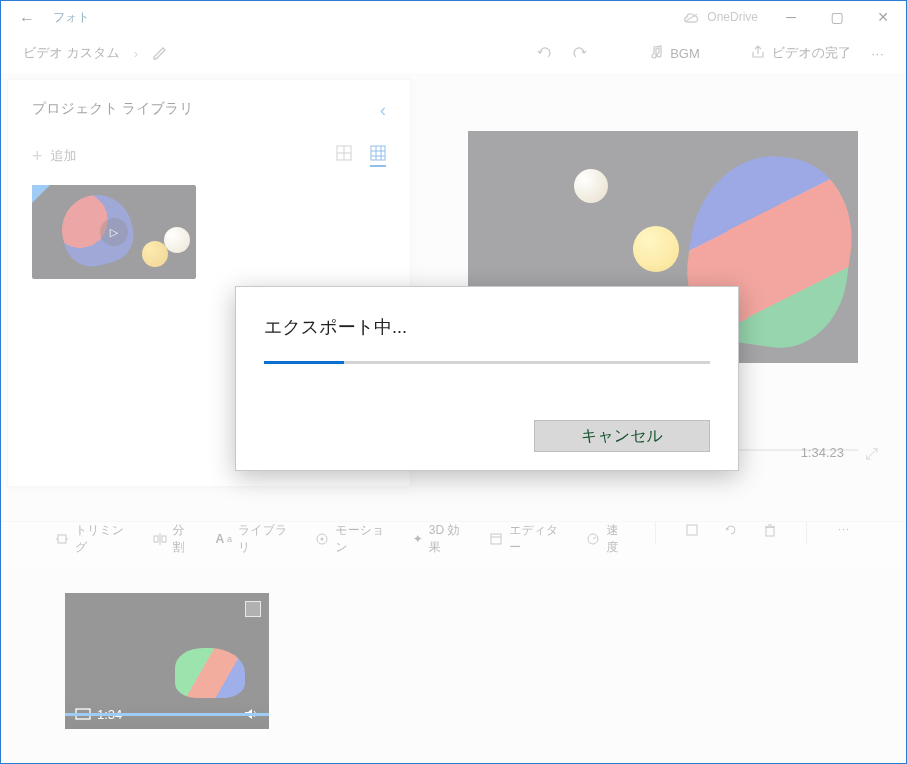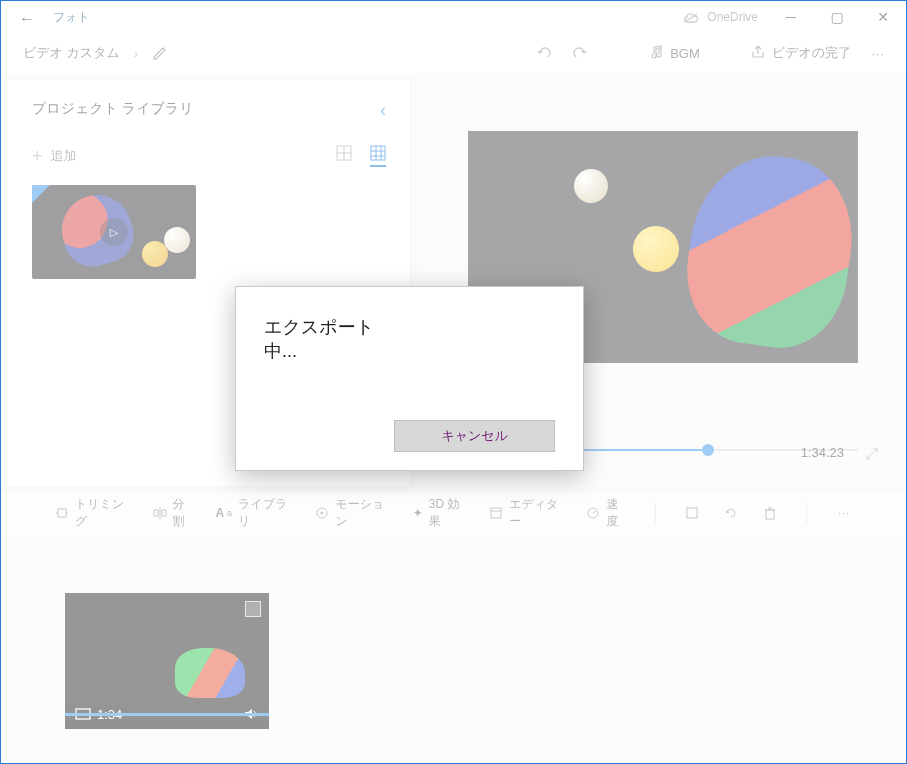--- a/index.html
+++ b/index.html
@@ -42,29 +42,29 @@
 .preview { position: absolute; right: 48px; top: 130px; width: 390px; height: 232px; background: #3a3a3f; overflow: hidden; z-index: 5; }
 .prev-bird { position: absolute; right: 8px; top: 25px; width: 160px; height: 190px; background: linear-gradient(145deg, #2540c4 0 35%, #e23b2a 35% 70%, #18a24a 70% 100%); border-radius: 50% 45% 40% 40%; transform: rotate(8deg); }
 .emoji { position: absolute; left: 165px; top: 95px; width: 46px; height: 46px; border-radius: 50%; background: radial-gradient(circle at 35% 30%, #ffec7a, #f5c018); }
 .timecode { position: absolute; right: 62px; top: 444px; font-size: 13px; color: #404040; z-index: 5; }
 .fullscreen { position: absolute; right: 28px; top: 444px; color: #aaa; font-size: 16px; z-index: 5; }
 .pslider { position: absolute; right: 48px; top: 448px; width: 390px; height: 2px; background: #d8d8d8; z-index: 5; }
 .pslider .prog { position: absolute; left: 0; top: 0; height: 2px; width: 60%; background: #2a8fe6; }
 .pslider .knob { position: absolute; left: 60%; top: -5px; width: 12px; height: 12px; border-radius: 50%; background: #2a8fe6; }
 
 
-.dialog { position: absolute; left: 234px; top: 285px; width: 349px; height: 185px; background: #fff; border: 1px solid #c8c8c8; box-shadow: 0 6px 24px rgba(0,0,0,0.25); z-index: 100; padding: 28px 28px 18px; display: flex; }
+.dialog { position: absolute; left: 234px; top: 285px; width: 504px; height: 185px; background: #fff; border: 1px solid #c8c8c8; box-shadow: 0 6px 24px rgba(0,0,0,0.25); z-index: 100; padding: 28px 28px 18px; display: flex; flex-direction: column; }
 .dlg-title { font-size: 18px; color: #222; margin-bottom: 22px; }
 .progbar { height: 3px; background: #d4d4d4; position: relative; }
 .progbar .fill { position: absolute; left: 0; top: 0; height: 3px; background: #0a6fd1; width: 18%; }
 .dialog .spacer { flex: 1; }
-.dlg-btn { align-self: flex-end; width: 176px; height: 32px; background: #d8d8d8; border: 1px solid #bdbdbd; font-size: 13px; color: #701a75; display: flex; align-items: center; justify-content: center; }
-
-
-.btoolbar { position: absolute; left: 0; right: 0; top: 488px; height: 46px; border-top: 1px solid #eee; display: flex; align-items: center; padding: 0 54px; gap: 22px; font-size: 12px; color: #666; background: #fbfbfb; }
+.dlg-btn { align-self: flex-end; width: 176px; height: 32px; background: #d8d8d8; border: 1px solid #bdbdbd; font-size: 16px; color: #14532d; display: flex; align-items: center; justify-content: center; }
+
+
+.btoolbar { position: absolute; left: 0; right: 0; top: 520px; height: 46px; border-top: 1px solid #eee; display: flex; align-items: flex-start; padding: 0 54px; gap: 22px; font-size: 12px; color: #666; background: #fbfbfb; }
 .btoolbar .item { display: flex; align-items: center; gap: 6px; }
 .btoolbar .sep { width: 1px; height: 22px; background: #ddd; margin: 0 6px; }
 .btoolbar .justicon { width: 18px; text-align: center; color: #888; }
 
 
 .story { position: absolute; left: 64px; top: 574px; width: 204px; height: 136px; background: #1a1a1c; position: absolute; overflow: hidden; margin-top: 18px; }
 .story-bird { position: absolute; left: 110px; top: 55px; width: 70px; height: 50px; background: linear-gradient(120deg, #27c24a 0 40%, #e24a2a 40% 70%, #2b4fd0 70% 100%); border-radius: 40% 50% 30% 30%; }
 .story-check { position: absolute; right: 8px; top: 8px; width: 16px; height: 16px; border: 1.5px solid #ccc; background: rgba(255,255,255,0.25); }
 .story-bottom { position: absolute; left: 0; right: 0; bottom: 0; height: 30px; display: flex; align-items: center; justify-content: space-between; padding: 0 10px; color: #fff; font-size: 13px; background: linear-gradient(transparent, rgba(0,0,0,0.5)); }
 .story-bar { position: absolute; left: 64px; top: 712px; width: 204px; height: 3px; background: #2a8fe6; }

